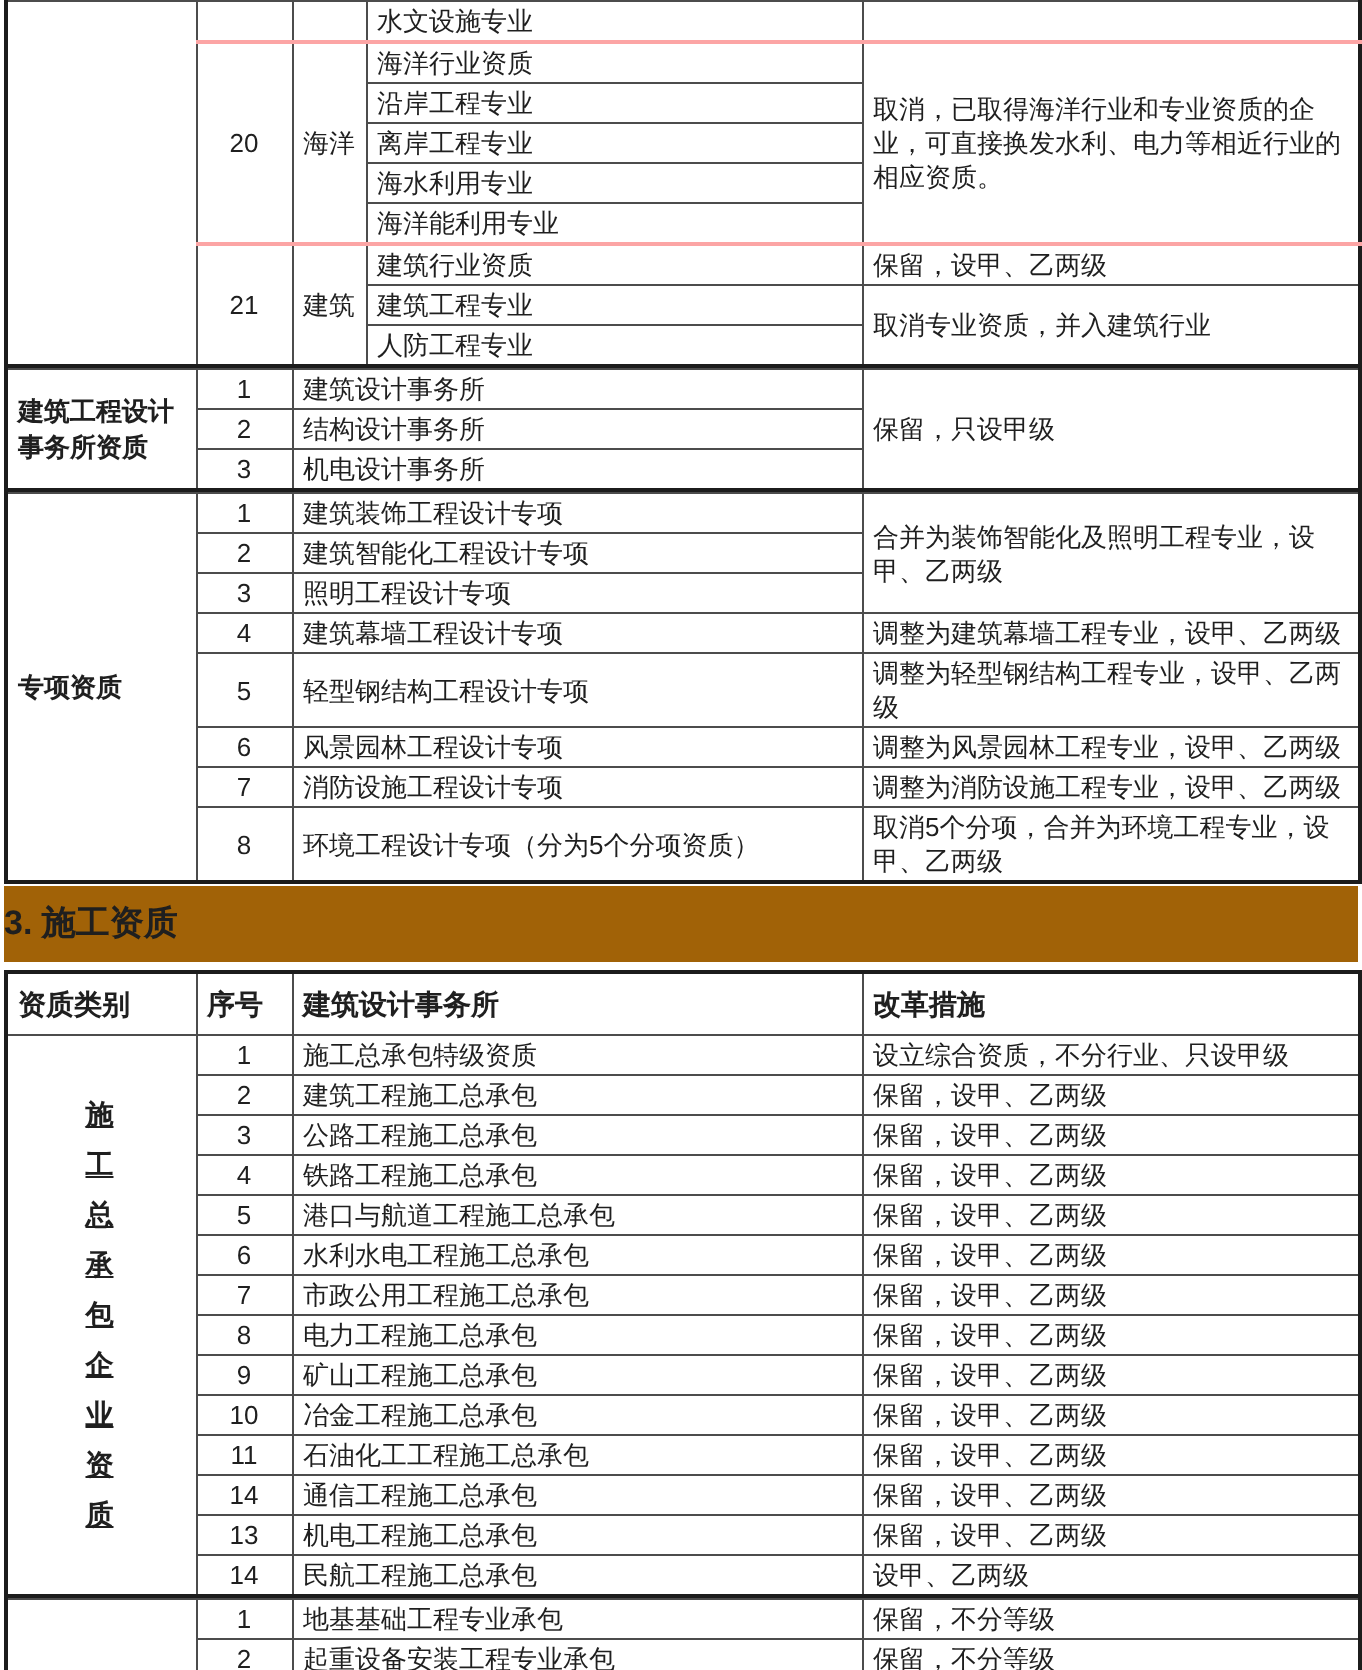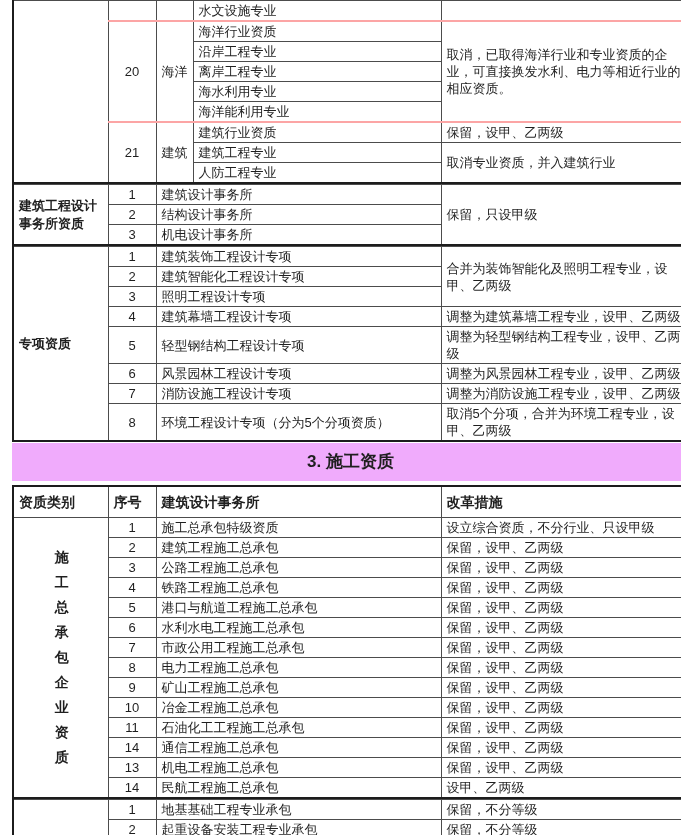--- a/index.html
+++ b/index.html
@@ -3,21 +3,21 @@
 <meta charset="utf-8">
 <style>
   html,body{margin:0;padding:0;background:#ffffff;}
   body{
     font-family:"Liberation Sans","DejaVu Sans",sans-serif;
     color:#1f1f1f;
     -webkit-font-smoothing:antialiased;
   }
   .page{
     width:681px;height:835px;overflow:hidden;background:#ffffff;
-    box-sizing:border-box;padding-left:12px;position:relative;
+    box-sizing:border-box;padding-left:2px;position:relative;
   }
   table{
     border-collapse:collapse;table-layout:fixed;width:677px;
     border:2px solid #1c1c1c;
   }
   table.no-top{border-top:0;}
   table.cut-top{border-top:1px solid #555;}
   td{
     border:1px solid #4c4c4c;
     font-size:13px;height:18px;padding:0;vertical-align:middle;
@@ -27,25 +27,25 @@
   .t3 td{height:19px;}
   tr.sep td{border-top:2px solid #fca5a5;}
   .ct{padding:1px 5px;line-height:17px;text-align:left;}
   td.num .ct, td.sub .ct{text-align:center;padding:1px 1px;}
   td.category{font-weight:bold;}
   td.category .ct{text-align:left;line-height:18px;}
   td.header{font-weight:bold;height:30px;}
   td.header .ct{text-align:left;font-size:14px;}
   td.vertical .ct{
     width:16px;margin:0 auto;padding:0;
-    word-break:break-all;line-height:25px;font-size:14px;text-align:right;
+    word-break:break-all;line-height:25px;font-size:14px;text-align:left;text-decoration:underline;
   }
   .band{
-    width:677px;height:38px;background:#f0abfc;
-    font-weight:bold;font-size:17px;line-height:38px;text-align:center;
+    width:677px;height:38px;background:#a16207;
+    font-weight:bold;font-size:17px;line-height:38px;text-align:left;
     margin:1px 0 4px 0;
   }
 </style>
 </head>
 <body>
 
 <div class="page">
 
   <table class="cut-top">
     <colgroup>

